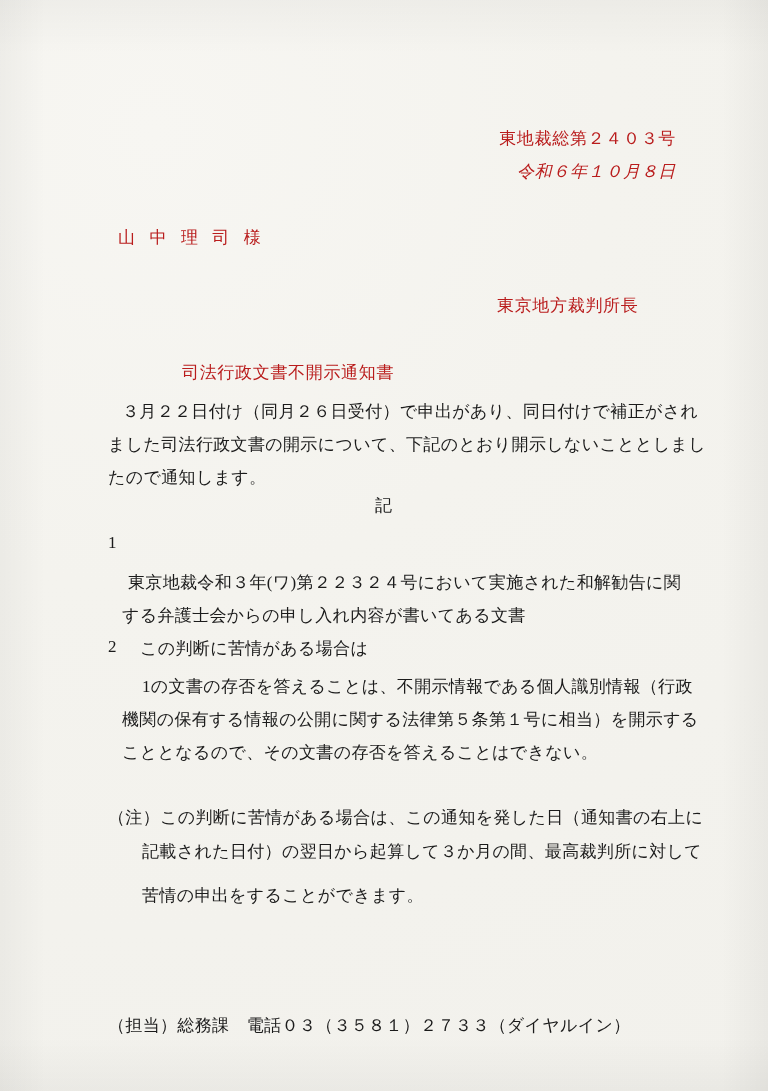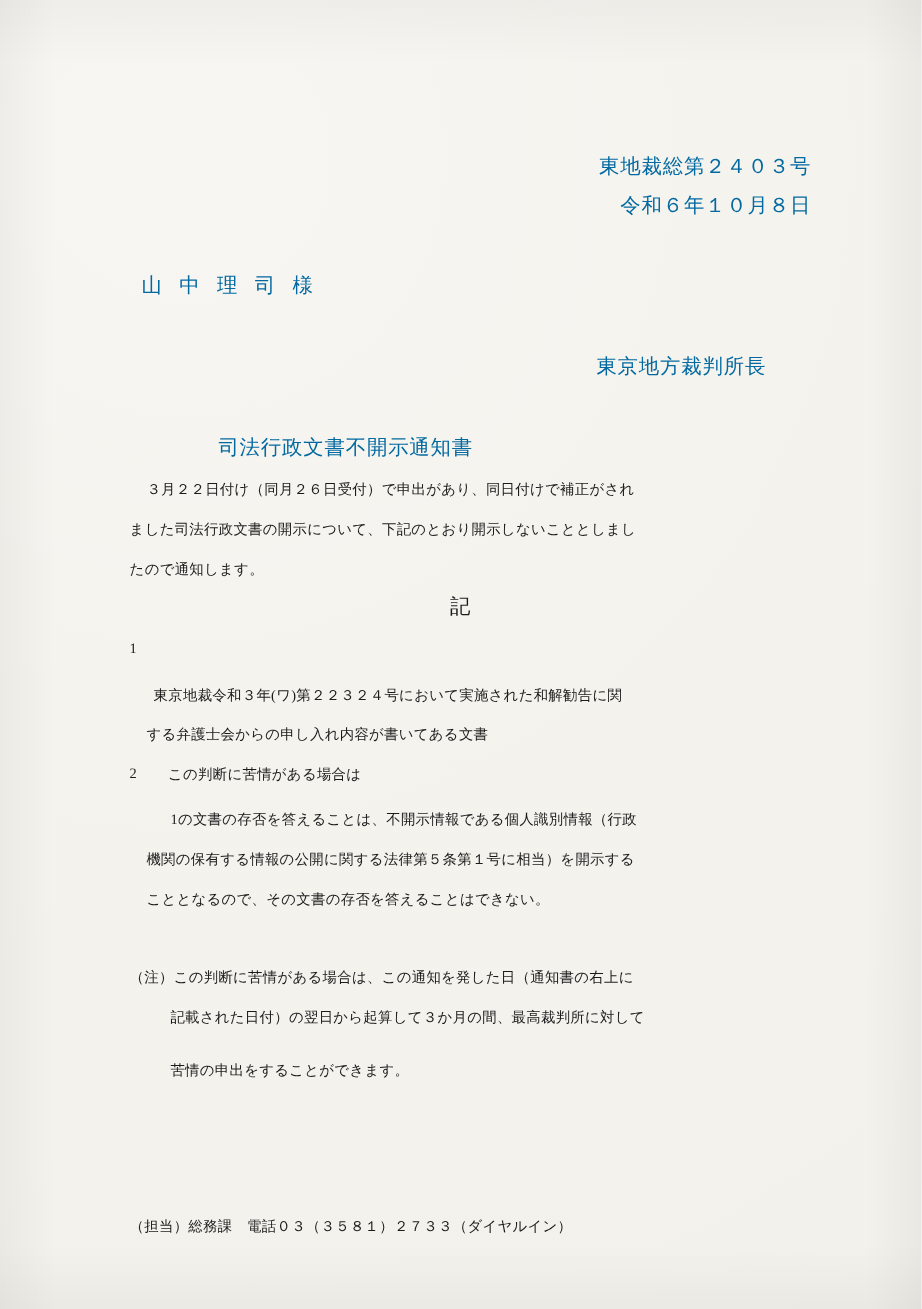--- a/index.html
+++ b/index.html
@@ -38,38 +38,38 @@
     inset: 0;
     padding: 0;
   }
 
   .line {
     position: absolute;
     white-space: pre;
     font-size: 17px;
     line-height: 1.0;
     letter-spacing: 0.04em;
-    color: #0369a1;
+    color: #b91c1c;
   }
 
   .right-block {
     position: absolute;
     right: 92px;
     text-align: right;
   }
 
   .ja-spaced {
     letter-spacing: 0.30em;
   }
 
   .body-line {
     position: absolute;
     left: 108px;
     width: 570px;
-    font-size: 12px;
+    font-size: 17px;
     letter-spacing: 0.02em;
     white-space: pre;
   }
 
   .center {
     position: absolute;
     left: 0;
     width: 768px;
     text-align: center;
     font-size: 17px;
@@ -78,21 +78,21 @@
 </style>
 </head>
 <body>
 
 <div id="paper"></div>
 
 <div class="doc">
 
   <div class="line right-block" style="top:130px;">東地裁総第２４０３号</div>
 
-  <div class="line right-block" style="top:163px;">令和６年１０月８日</div>
+  <div class="line right-block" style="top:163px;font-style:italic;">令和６年１０月８日</div>
 
   <div class="line ja-spaced" style="left:118px; top:229px;">山 中 理 司 様</div>
 
   <div class="line" style="left:497px; top:297px;">東京地方裁判所長</div>
 
   <div class="line" style="left:182px; top:364px;">司法行政文書不開示通知書</div>
 
   <div class="body-line" style="top:400px; left:122px;">３月２２日付け（同月２６日受付）で申出があり、同日付けで補正がされ</div>
   <div class="body-line" style="top:433px;">ました司法行政文書の開示について、下記のとおり開示しないこととしまし</div>
   <div class="body-line" style="top:466px;">たので通知します。</div>

